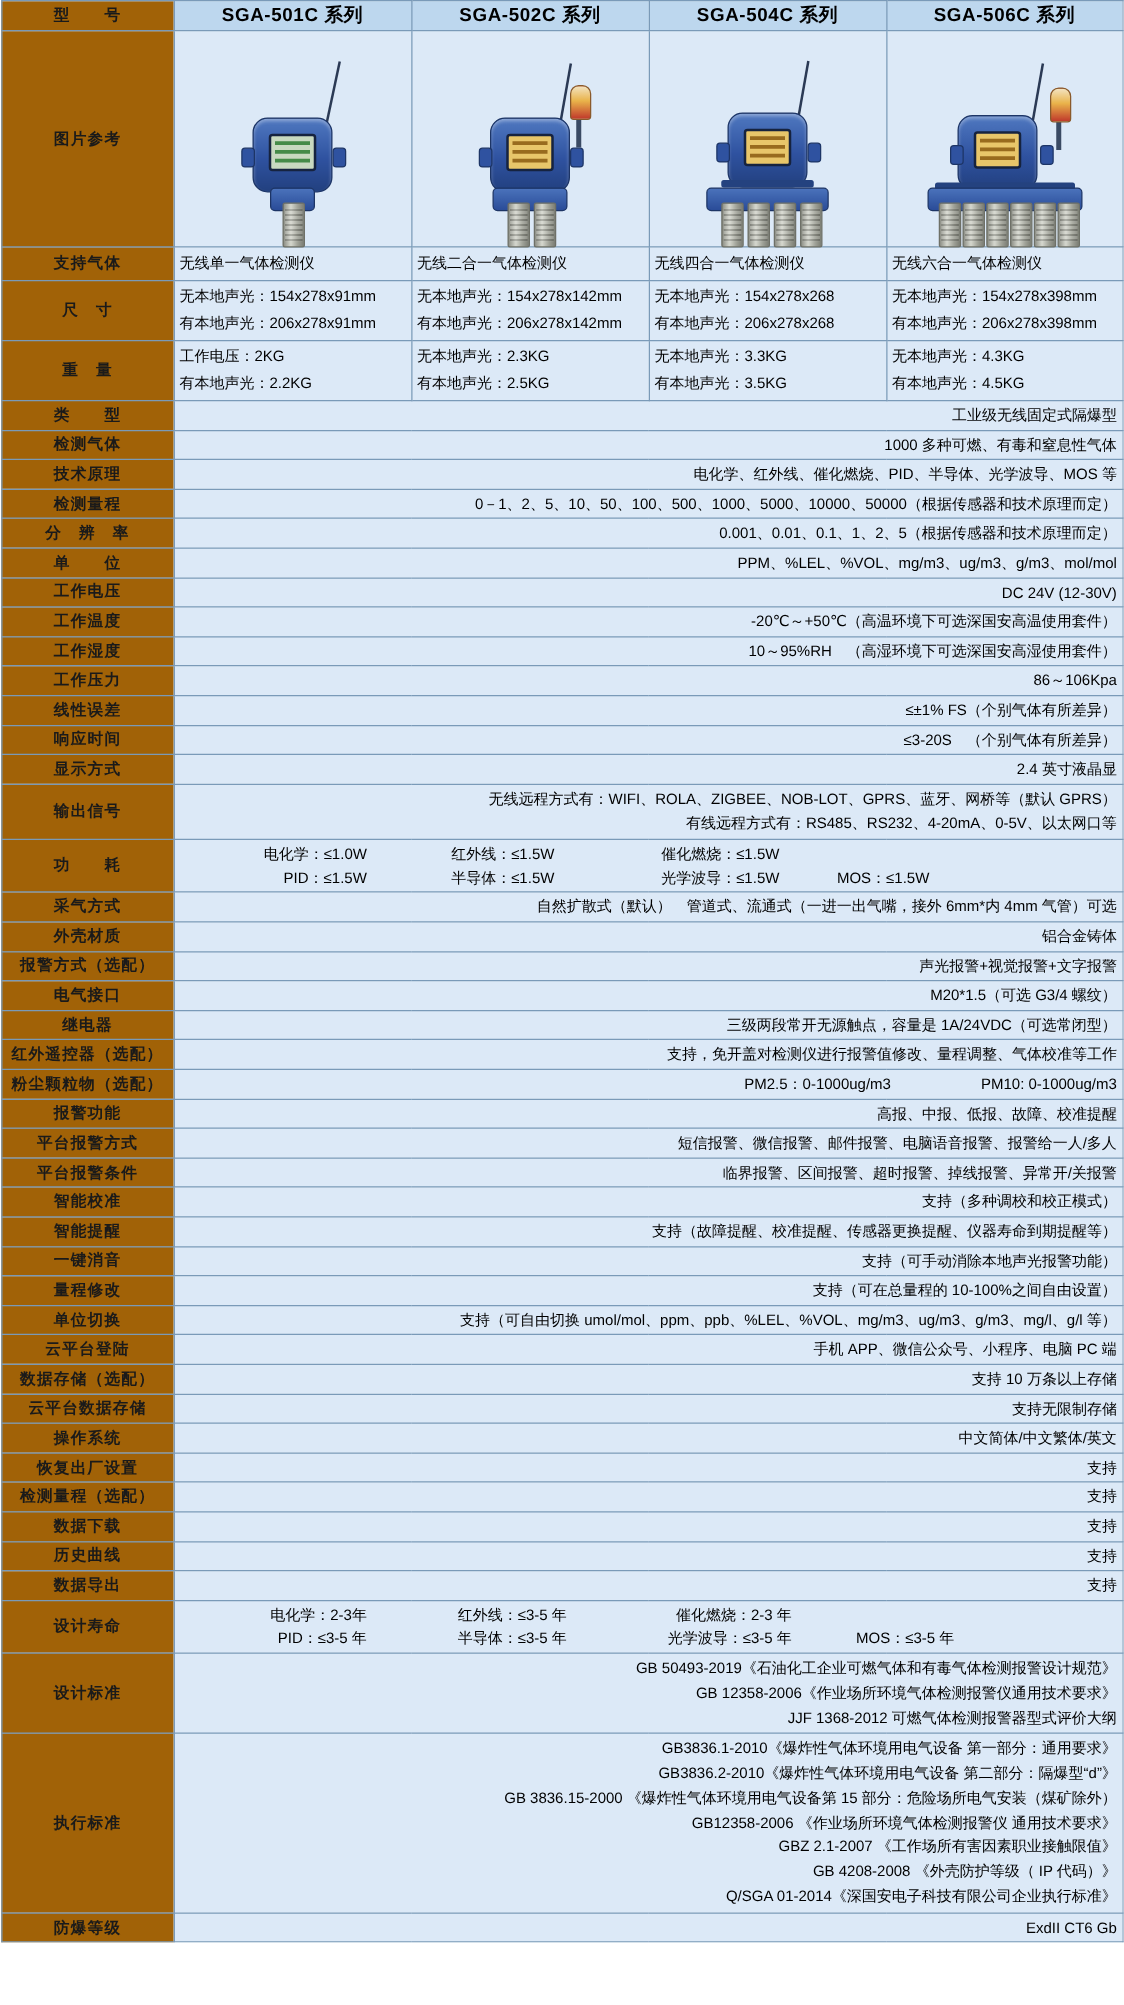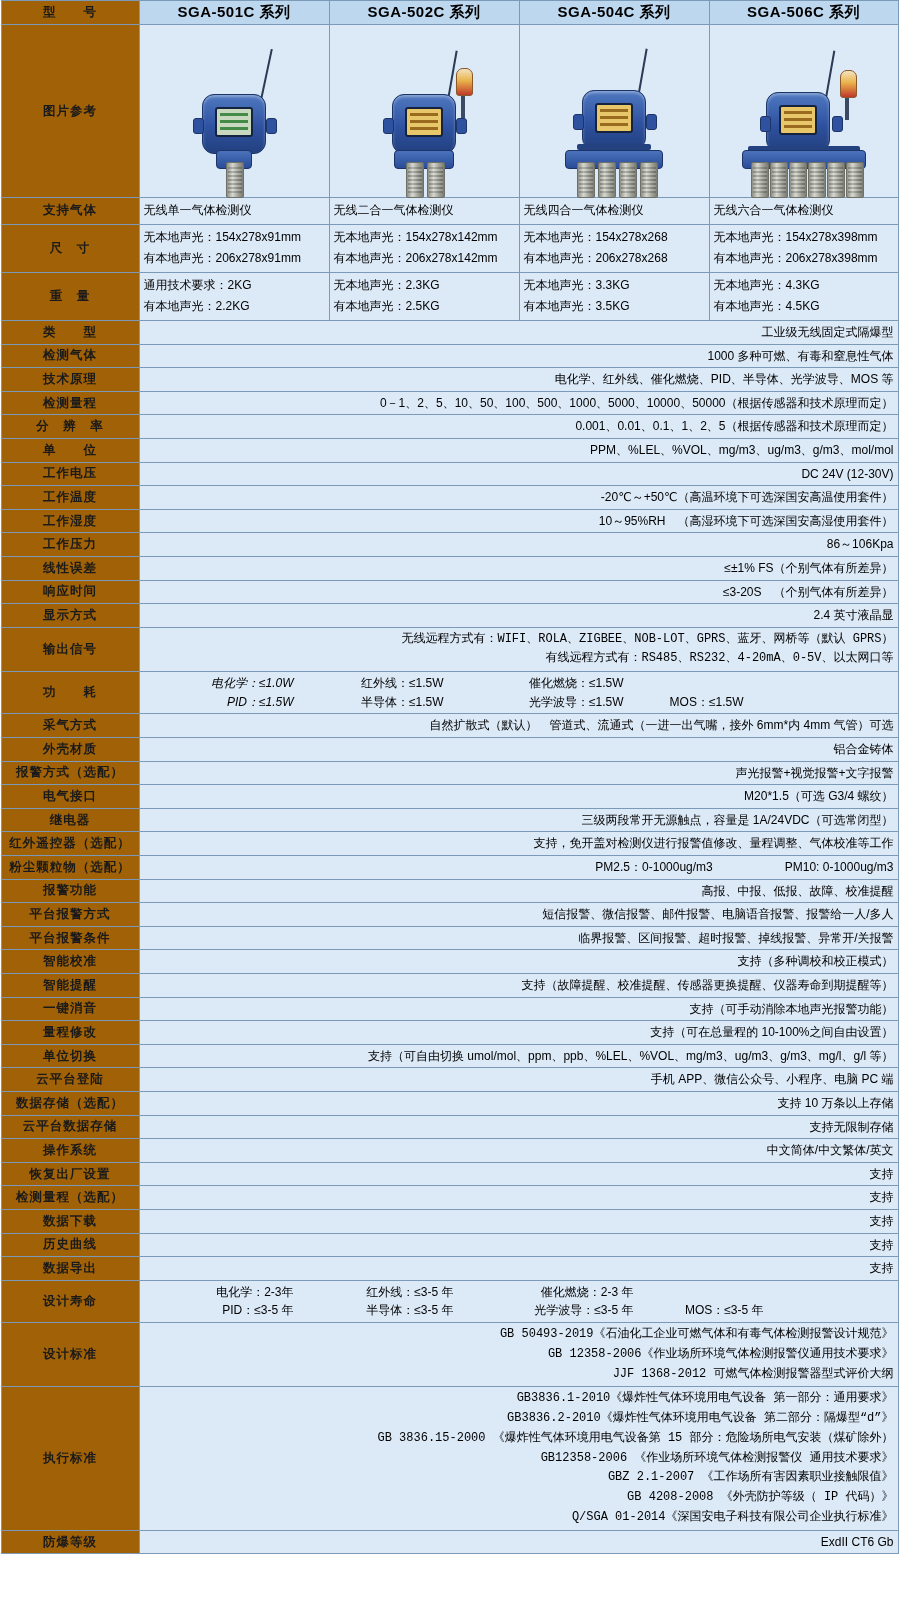--- a/index.html
+++ b/index.html
@@ -55,29 +55,29 @@
   }
   td.ctr {
     background: #dce9f7;
     text-align: left;
     font-size: 12px;
     line-height: 1.8;
   }
   .two-line span { display: block; }
   .spacer-label { letter-spacing: 6px; }
   .power-row, .life-row { display: flex; }
-  .power-row .c1 { width: 150px; font-style: italic; }
+  .power-row .c1 { width: 150px; }
   .power-row .c2 { width: 150px; }
   .power-row .c3 { width: 180px; }
   .power-row .c4 { width: 120px; }
   .life-row .c1 { width: 150px; }
   .life-row .c2 { width: 160px; }
   .life-row .c3 { width: 180px; }
   .life-row .c4 { width: 130px; }
-  .multiline > div { line-height: 1.65; font-family: Liberation Mono, monospace; }
+  .multiline > div { line-height: 1.65; }
 
   
   .device {
     position: relative;
     width: 150px;
     height: 160px;
     margin: 2px auto 0;
   }
   .ant {
     position: absolute;
@@ -304,21 +304,21 @@
     </td>
     <td class="ctr two-line">
       <span>无本地声光：154x278x398mm</span>
       <span>有本地声光：206x278x398mm</span>
     </td>
   </tr>
 
   <tr>
     <td class="label">重　量</td>
     <td class="ctr two-line">
-      <span>通用技术要求：2KG</span>
+      <span>工作电压：2KG</span>
       <span>有本地声光：2.2KG</span>
     </td>
     <td class="ctr two-line">
       <span>无本地声光：2.3KG</span>
       <span>有本地声光：2.5KG</span>
     </td>
     <td class="ctr two-line">
       <span>无本地声光：3.3KG</span>
       <span>有本地声光：3.5KG</span>
     </td>

